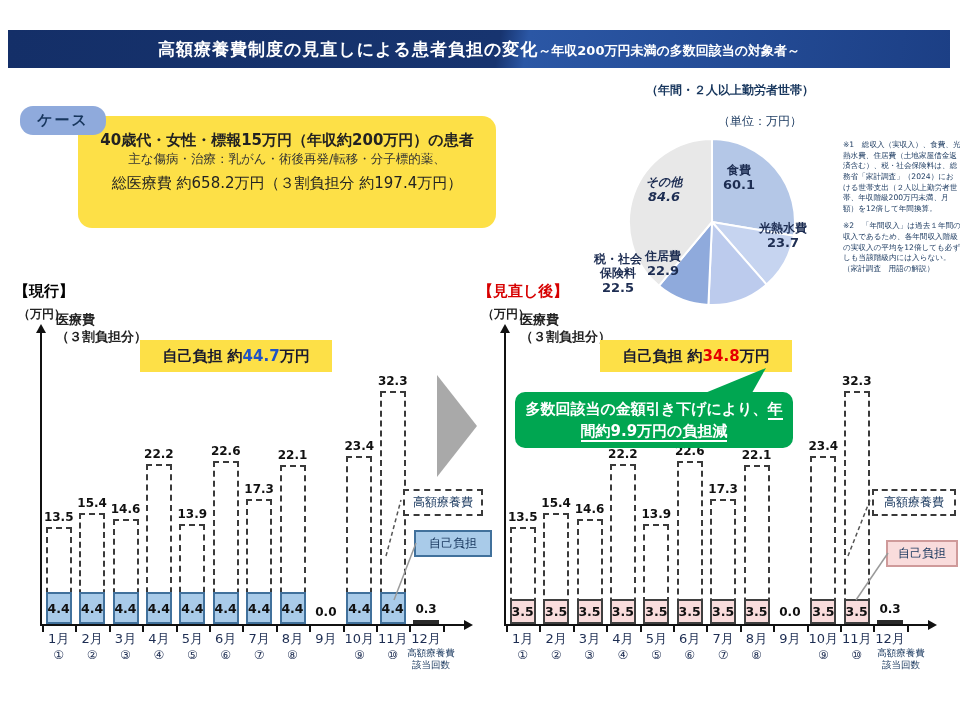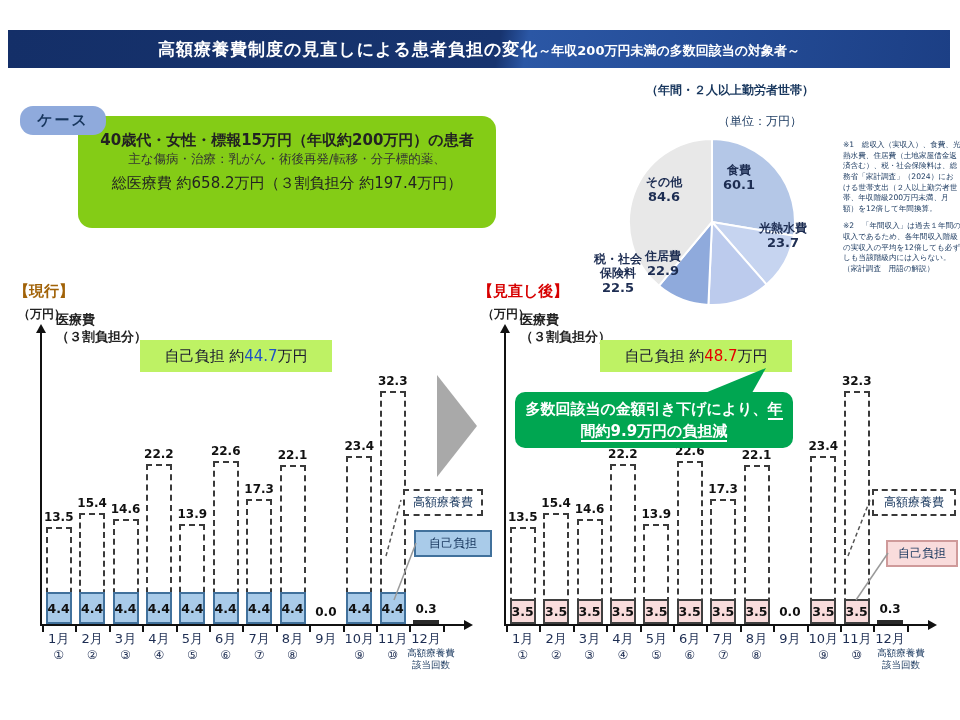--- a/index.html
+++ b/index.html
@@ -8,42 +8,42 @@
 
   .titlebar{position:absolute;left:8px;top:30px;width:942px;height:38px;
     background:linear-gradient(100deg,#142f68 0%,#17346f 52%,#2b57a5 55%,#1c3f85 100%);
     color:#fff;text-align:center;line-height:38px;white-space:nowrap;}
   .t-main{font-size:17px;font-weight:bold;letter-spacing:1px;}
   .t-sub{font-size:13px;font-weight:bold;}
 
   .case-badge{position:absolute;left:20px;top:106px;width:86px;height:29px;background:#8faadc;
     border-radius:13px;color:#17365d;font-weight:bold;font-size:15px;text-align:center;
     line-height:29px;letter-spacing:2px;z-index:2;}
-  .case-box{position:absolute;left:78px;top:116px;width:418px;height:112px;background:#84cc16;
+  .case-box{position:absolute;left:78px;top:116px;width:418px;height:112px;background:#fde047;
     border-radius:14px;text-align:center;padding-top:15px;box-sizing:border-box;color:#222;}
   .case-box .c1{font-size:15px;font-weight:bold;}
   .case-box .c2{font-size:12.5px;line-height:1.45;color:#333;}
   .case-box .c3{font-size:15px;margin-top:6px;}
 
   .hh-header{position:absolute;left:580px;top:82px;width:300px;text-align:center;font-size:12px;
     font-weight:bold;color:#17365d;line-height:1.35;}
   .hh-unit{position:absolute;left:700px;top:113px;width:120px;text-align:center;font-size:12px;color:#17365d;}
   .pie-svg{position:absolute;left:626px;top:136px;z-index:1;}
   .plabel{position:absolute;text-align:center;color:#1d2d52;font-weight:bold;font-size:12px;line-height:1.18;z-index:2;}
   .plabel .pv{font-size:13px;}
   .notes{position:absolute;left:843px;top:140px;width:118px;font-size:7.6px;line-height:1.4;color:#17365d;}
   .notes p{margin:0 0 7px 0;}
 
   .panel-title{position:absolute;font-size:15px;font-weight:bold;}
-  .pt-current{color:#a16207;}
+  .pt-current{color:#000000;}
   .pt-revised{color:#d70000;}
   .unit-label{position:absolute;font-size:12px;font-weight:bold;color:#222;}
   .ylab{position:absolute;font-size:13px;font-weight:bold;color:#222;line-height:1.3;}
-  .summary{position:absolute;width:192px;height:32px;background:#bef264;text-align:center;
-    line-height:32px;font-size:15px;font-weight:normal;color:#1a1a2e;z-index:3;}
+  .summary{position:absolute;width:192px;height:32px;background:#fde047;text-align:center;
+    line-height:32px;font-size:15px;font-weight:bold;color:#1a1a2e;z-index:3;}
   .val-blue{color:#2053c5;}
   .val-red{color:#e60000;}
 
   .yaxis{position:absolute;width:2px;background:#111;}
   .yarrow{position:absolute;width:0;height:0;border-left:5px solid transparent;
     border-right:5px solid transparent;border-bottom:9px solid #111;}
   .xaxis{position:absolute;height:2px;background:#111;}
   .xarrow{position:absolute;width:0;height:0;border-top:5px solid transparent;
     border-bottom:5px solid transparent;border-left:9px solid #111;}
 
@@ -124,21 +124,21 @@
     <div>該当回数</div>
   </div>
 
   <div class="panel-title pt-revised" style="left:478px;top:282px;">【見直し後】</div>
   <div class="unit-label" style="left:482px;top:306px;">（万円）</div>
   <div class="ylab" style="left:520px;top:312px;">
     <div>医療費</div>
     <div>（３割負担分）</div>
   </div>
   <div class="summary" style="left:600px;top:340px;">
-    <span>自己負担 約</span><span class="val-red">48.7</span><span>万円</span>
+    <span>自己負担 約</span><span class="val-red">34.8</span><span>万円</span>
   </div>
   <div class="yarrow" style="left:500px;top:324px;"></div>
   <div class="yaxis" style="left:504px;top:333px;height:291px;"></div>
   <div class="xaxis" style="left:504px;top:624px;width:424px;"></div>
   <div class="xarrow" style="left:928px;top:620px;"></div>
   <div class="legend-dashed" style="left:872px;top:489px;width:84px;height:27px;">高額療養費</div>
   <div class="legend-fill legend-pink" style="left:886px;top:540px;width:72px;height:27px;">自己負担</div>
   <div class="x-caption" style="left:868px;top:647px;width:66px;">
     <div>高額療養費</div>
     <div>該当回数</div>
@@ -305,17 +305,17 @@
     </div>
     <div class="plabel" style="left: 633px; top: 249px; width: 60px;">
       <div>住居費</div>
       <div class="pv">22.9</div>
     </div>
     <div class="plabel" style="left: 585px; top: 252px; width: 66px;">
       <div>税・社会</div>
       <div>保険料</div>
       <div class="pv">22.5</div>
     </div>
-    <div class="plabel" style="left: 632px; top: 175px; width: 64px;">
+    <div class="plabel" style="left: 632px; top: 175px; width: 64px; font-style: italic;">
       <div>その他</div>
       <div class="pv">84.6</div>
     </div>
   </div>
 
 </body></html>

